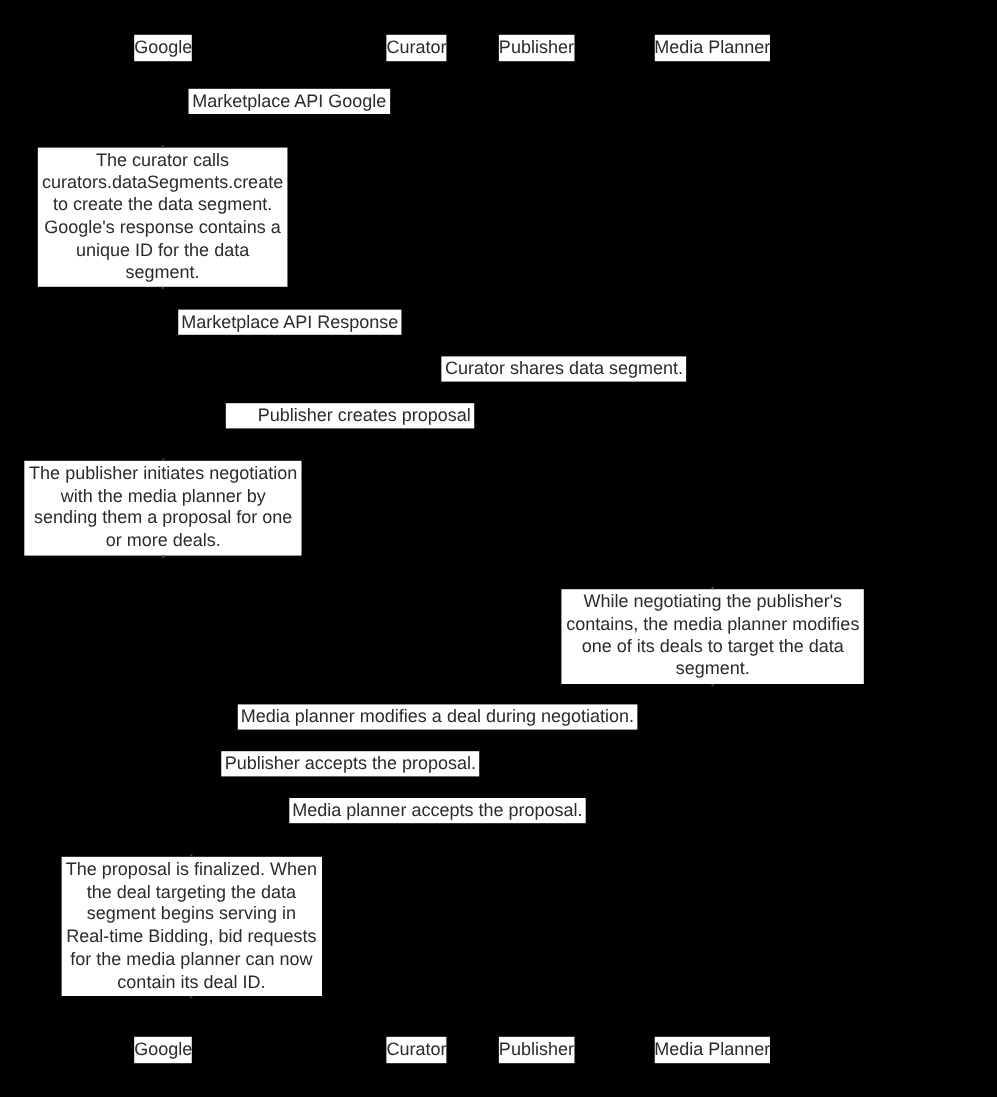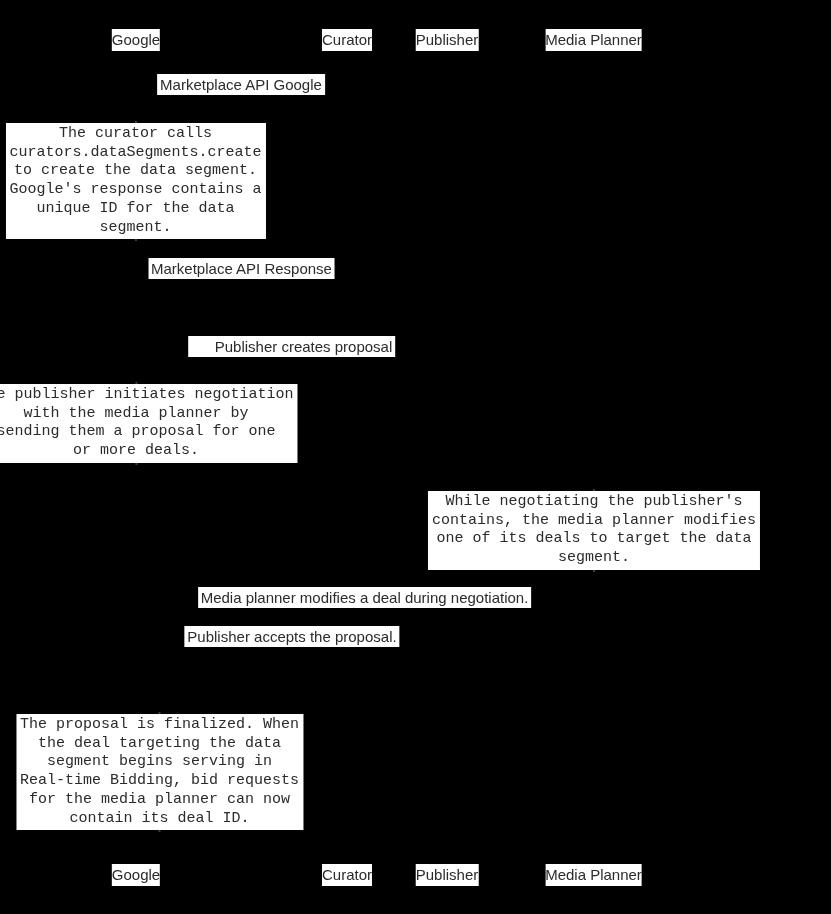--- a/index.html
+++ b/index.html
@@ -77,21 +77,20 @@
     position: absolute;
     transform: translateX(-50%);
     background: #ffffff;
     color: #2b2b2b;
     font-size: 15px;
     line-height: 18.7px;
     padding: 2px 4px;
     white-space: pre;
     text-align: center;
     width: max-content;
-    font-family: Liberation Mono, monospace;
   }
   
   .note::before, .note::after {
     content: "";
     position: absolute;
     left: 50%;
     margin-left: -1px;
     width: 2px;
     height: 2px;
     background: #3c3c3c;
@@ -122,23 +121,25 @@
   <div class="arrow" id="arrow-5"></div>
   <div class="arrow" id="arrow-6"></div>
 
   <div class="label actor" id="actor-top-google">Google</div>
   <div class="label actor" id="actor-top-curator">Curator</div>
   <div class="label actor" id="actor-top-publisher">Publisher</div>
   <div class="label actor" id="actor-top-media-planner">Media Planner</div>
 
   <div class="label" id="msg-0">Marketplace API Google</div>
   <div class="label" id="msg-1">Marketplace API Response</div>
+  <div class="label" id="msg-2">Curator shares data segment.</div>
   <div class="label" id="msg-3">Publisher creates proposal</div>
   <div class="label" id="msg-4">Media planner modifies a deal during negotiation.</div>
   <div class="label" id="msg-5">Publisher accepts the proposal.</div>
+  <div class="label" id="msg-6">Media planner accepts the proposal.</div>
 
   <div class="note" id="note-0">The curator calls
 curators.dataSegments.create
 to create the data segment.
 Google's response contains a
 unique ID for the data
 segment.</div>
   <div class="note" id="note-1">The publisher initiates negotiation
 with the media planner by
 sending them a proposal for one

